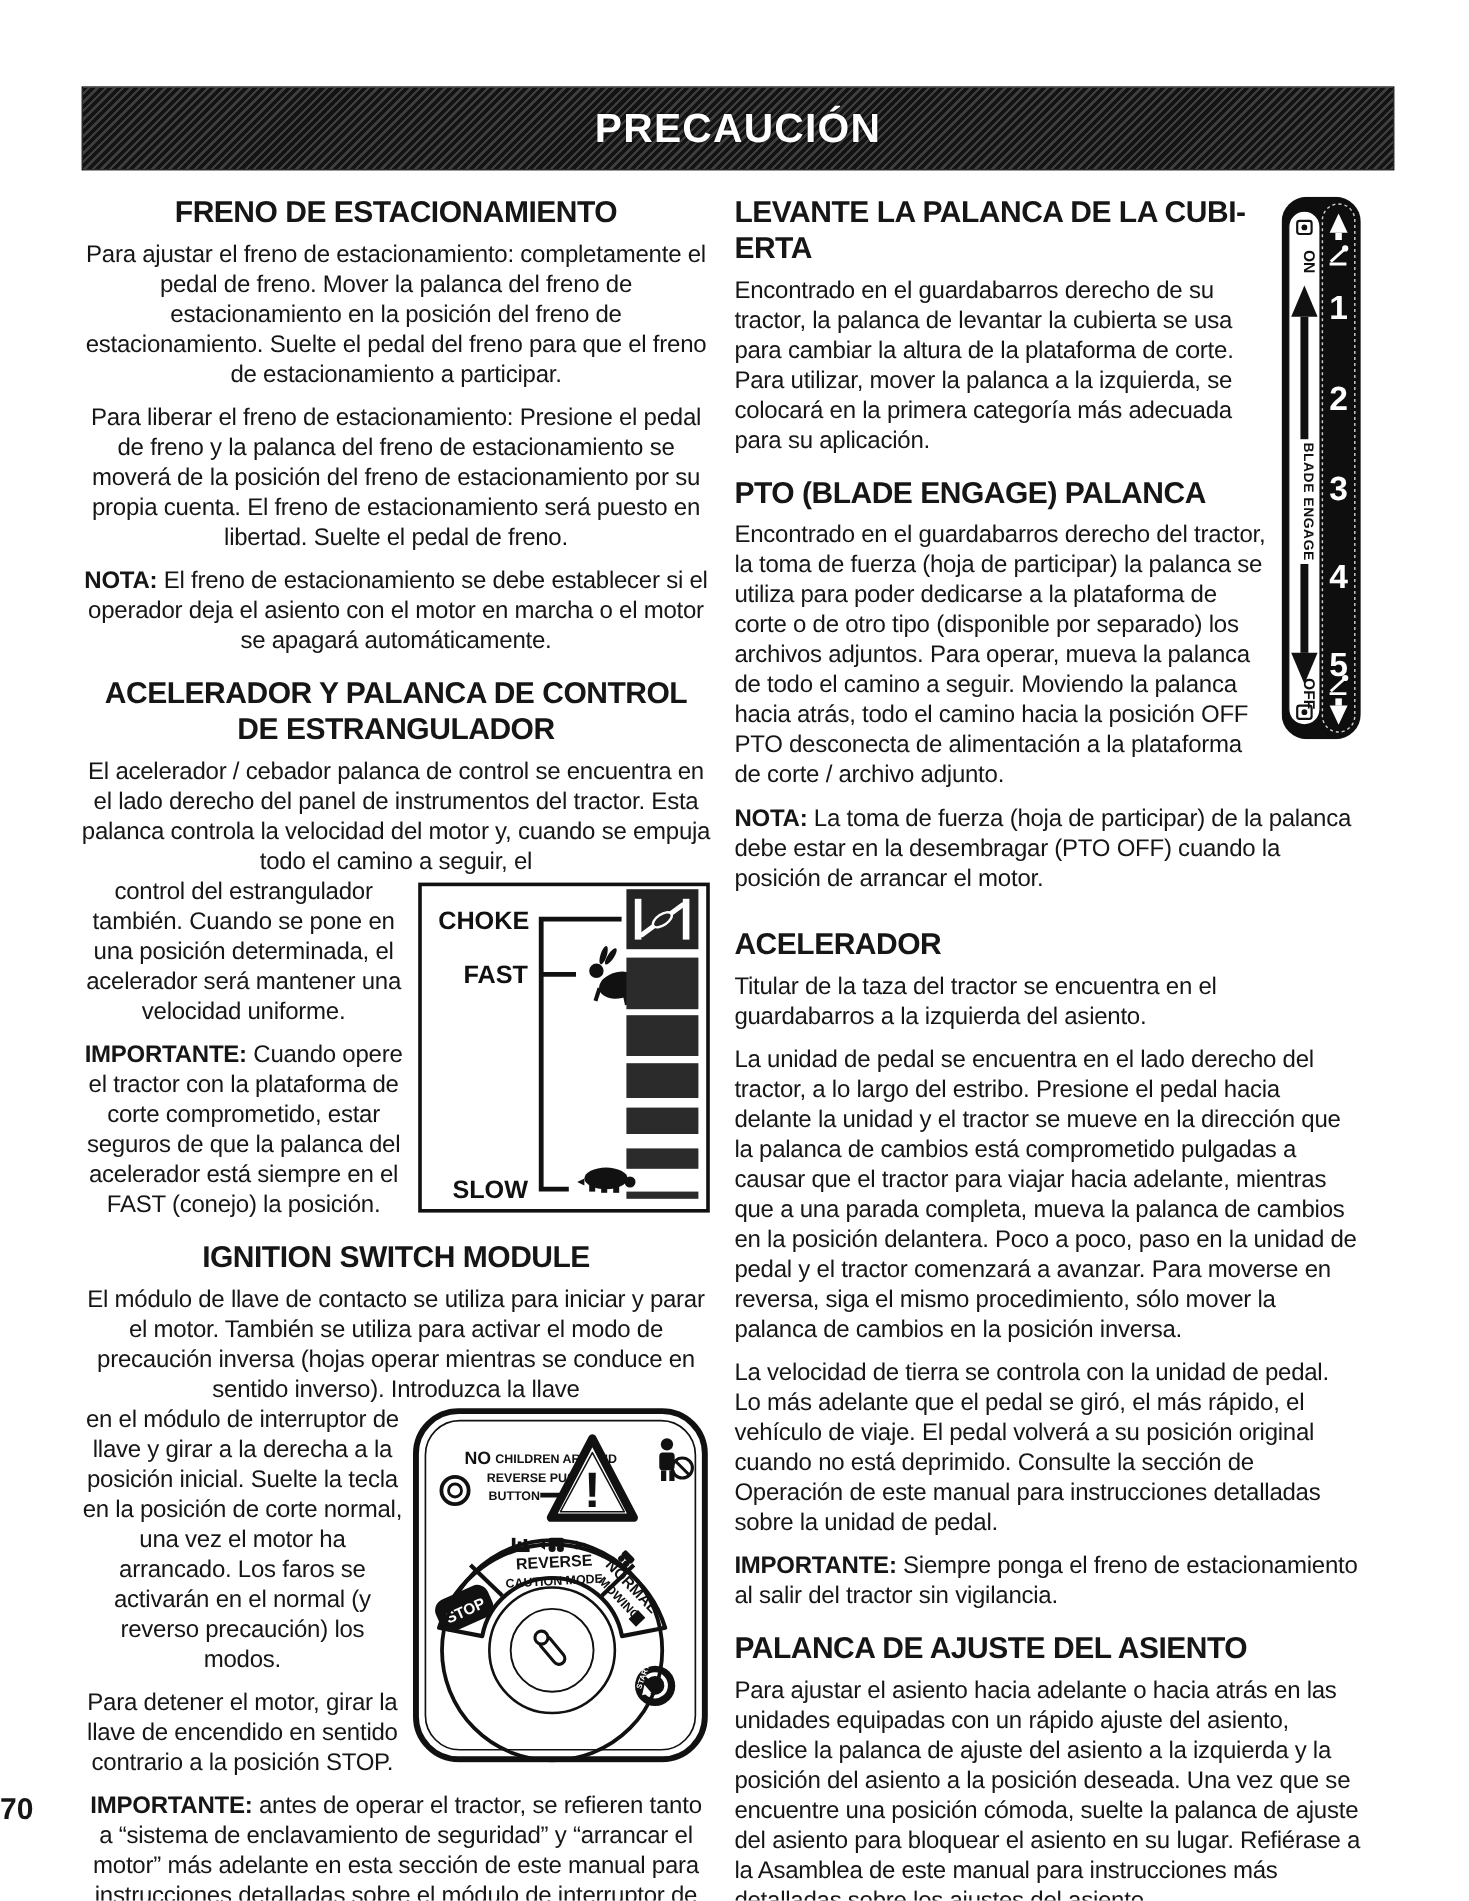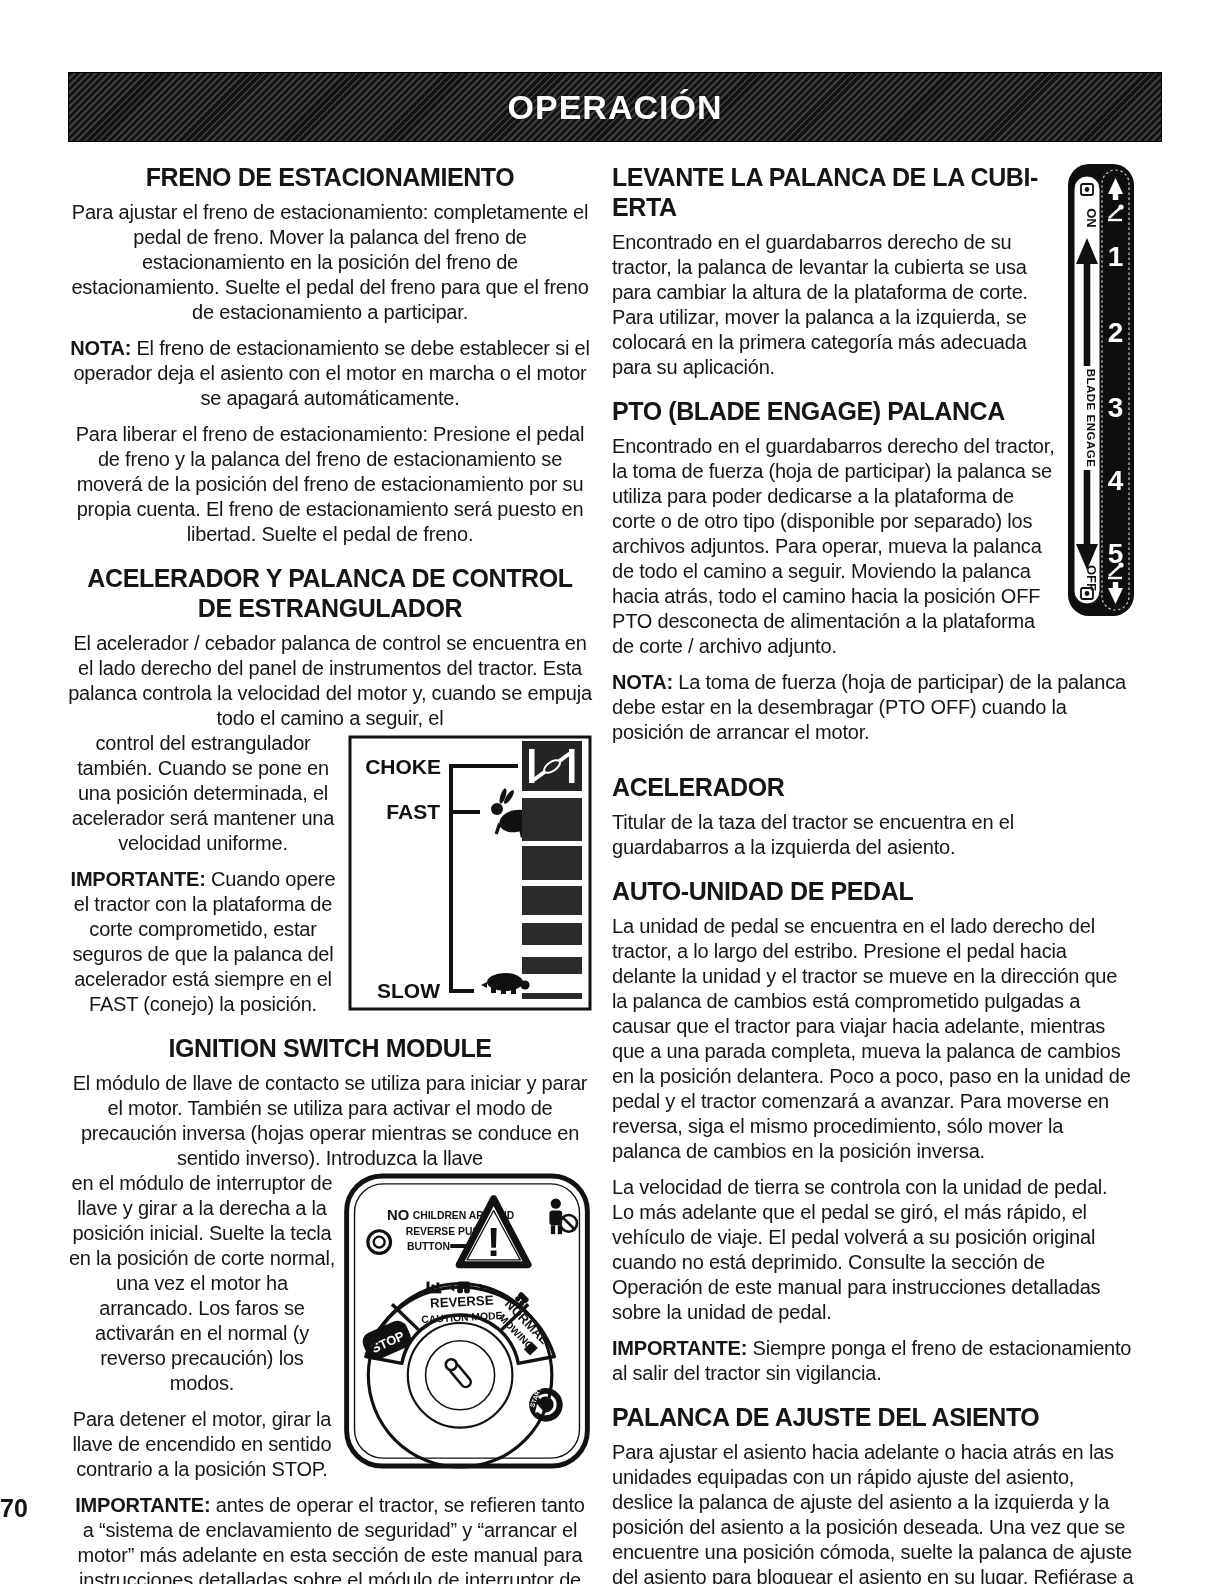--- a/index.html
+++ b/index.html
@@ -26,29 +26,29 @@
            font-size:25px;font-weight:bold;}
   svg text{font-family:"Liberation Sans", sans-serif;}
   .clearfix::after{content:"";display:block;clear:both;}
 </style>
 </head>
 <body>
 
 <div id="page">
 
   <div class="opbar hatch">
-    <span>OPERACIÓN</span>
+    <span>PRECAUCIÓN</span>
   </div>
 
   <div class="col col-left">
 
     <h2 class="first">FRENO DE ESTACIONAMIENTO</h2>
     <p>Para ajustar el freno de estacionamiento: completamente el pedal de freno. Mover la palanca del freno de estacionamiento en la posición del freno de estacionamiento. Suelte el pedal del freno para que el freno de estacionamiento a participar.</p>
+    <p>Para liberar el freno de estacionamiento: Presione el pedal de freno y la palanca del freno de estacionamiento se moverá de la posición del freno de estacionamiento por su propia cuenta. El freno de estacionamiento será puesto en libertad. Suelte el pedal de freno.</p>
     <p><b>NOTA:</b> <span>El freno de estacionamiento se debe establecer si el operador deja el asiento con el motor en marcha o el motor se apagará automáticamente.</span></p>
-    <p>Para liberar el freno de estacionamiento: Presione el pedal de freno y la palanca del freno de estacionamiento se moverá de la posición del freno de estacionamiento por su propia cuenta. El freno de estacionamiento será puesto en libertad. Suelte el pedal de freno.</p>
 
     <h2>ACELERADOR Y PALANCA DE CONTROL DE ESTRANGULADOR</h2>
     <p class="nogap">El acelerador / cebador palanca de control se encuentra en el lado derecho del panel de instrumentos del tractor. Esta palanca controla la velocidad del motor y, cuando se empuja todo el camino a seguir, el</p>
 
     <div class="clearfix">
 
       <svg class="fig-right throttle-fig" viewBox="0 0 244 276">
         <rect x="2" y="2" width="240" height="272" fill="#fff" stroke="#111" stroke-width="3"></rect>
         <text x="93" y="39" text-anchor="end" font-size="21" font-weight="bold" fill="#111">CHOKE</text>
         <text x="92" y="84" text-anchor="end" font-size="21" font-weight="bold" fill="#111">FAST</text>
@@ -247,21 +247,20 @@
       <p>Encontrado en el guardabarros derecho de su tractor, la palanca de levantar la cubierta se usa para cambiar la altura de la plataforma de corte. Para utilizar, mover la palanca a la izquierda, se colocará en la primera categoría más adecuada para su aplicación.</p>
 
       <h2>PTO (BLADE ENGAGE) PALANCA</h2>
       <p>Encontrado en el guardabarros derecho del tractor, la toma de fuerza (hoja de participar) la palanca se utiliza para poder dedicarse a la plataforma de corte o de otro tipo (disponible por separado) los archivos adjuntos. Para operar, mueva la palanca de todo el camino a seguir. Moviendo la palanca hacia atrás, todo el camino hacia la posición OFF PTO desconecta de alimentación a la plataforma de corte / archivo adjunto.</p>
       <p><b>NOTA:</b> <span>La toma de fuerza (hoja de participar) de la palanca debe estar en la desembragar (PTO OFF) cuando la posición de arrancar el motor.</span></p>
     </div>
 
     <h2>ACELERADOR</h2>
     <p>Titular de la taza del tractor se encuentra en el guardabarros a la izquierda del asiento.</p>
 
-    <h2>AUTO-UNIDAD DE PEDAL</h2>
     <p>La unidad de pedal se encuentra en el lado derecho del tractor, a lo largo del estribo. Presione el pedal hacia delante la unidad y el tractor se mueve en la dirección que la palanca de cambios está comprometido pulgadas a causar que el tractor para viajar hacia adelante, mientras que a una parada completa, mueva la palanca de cambios en la posición delantera. Poco a poco, paso en la unidad de pedal y el tractor comenzará a avanzar. Para moverse en reversa, siga el mismo procedimiento, sólo mover la palanca de cambios en la posición inversa.</p>
     <p>La velocidad de tierra se controla con la unidad de pedal. Lo más adelante que el pedal se giró, el más rápido, el vehículo de viaje. El pedal volverá a su posición original cuando no está deprimido. Consulte la sección de Operación de este manual para instrucciones detalladas sobre la unidad de pedal.</p>
     <p><b>IMPORTANTE:</b> <span>Siempre ponga el freno de estacionamiento al salir del tractor sin vigilancia.</span></p>
 
     <h2>PALANCA DE AJUSTE DEL ASIENTO</h2>
     <p>Para ajustar el asiento hacia adelante o hacia atrás en las unidades equipadas con un rápido ajuste del asiento, deslice la palanca de ajuste del asiento a la izquierda y la posición del asiento a la posición deseada. Una vez que se encuentre una posición cómoda, suelte la palanca de ajuste del asiento para bloquear el asiento en su lugar. Refiérase a la Asamblea de este manual para instrucciones más detalladas sobre los ajustes del asiento.</p>
   </div>
 
   <div class="pagenum">70</div>
 </div>

